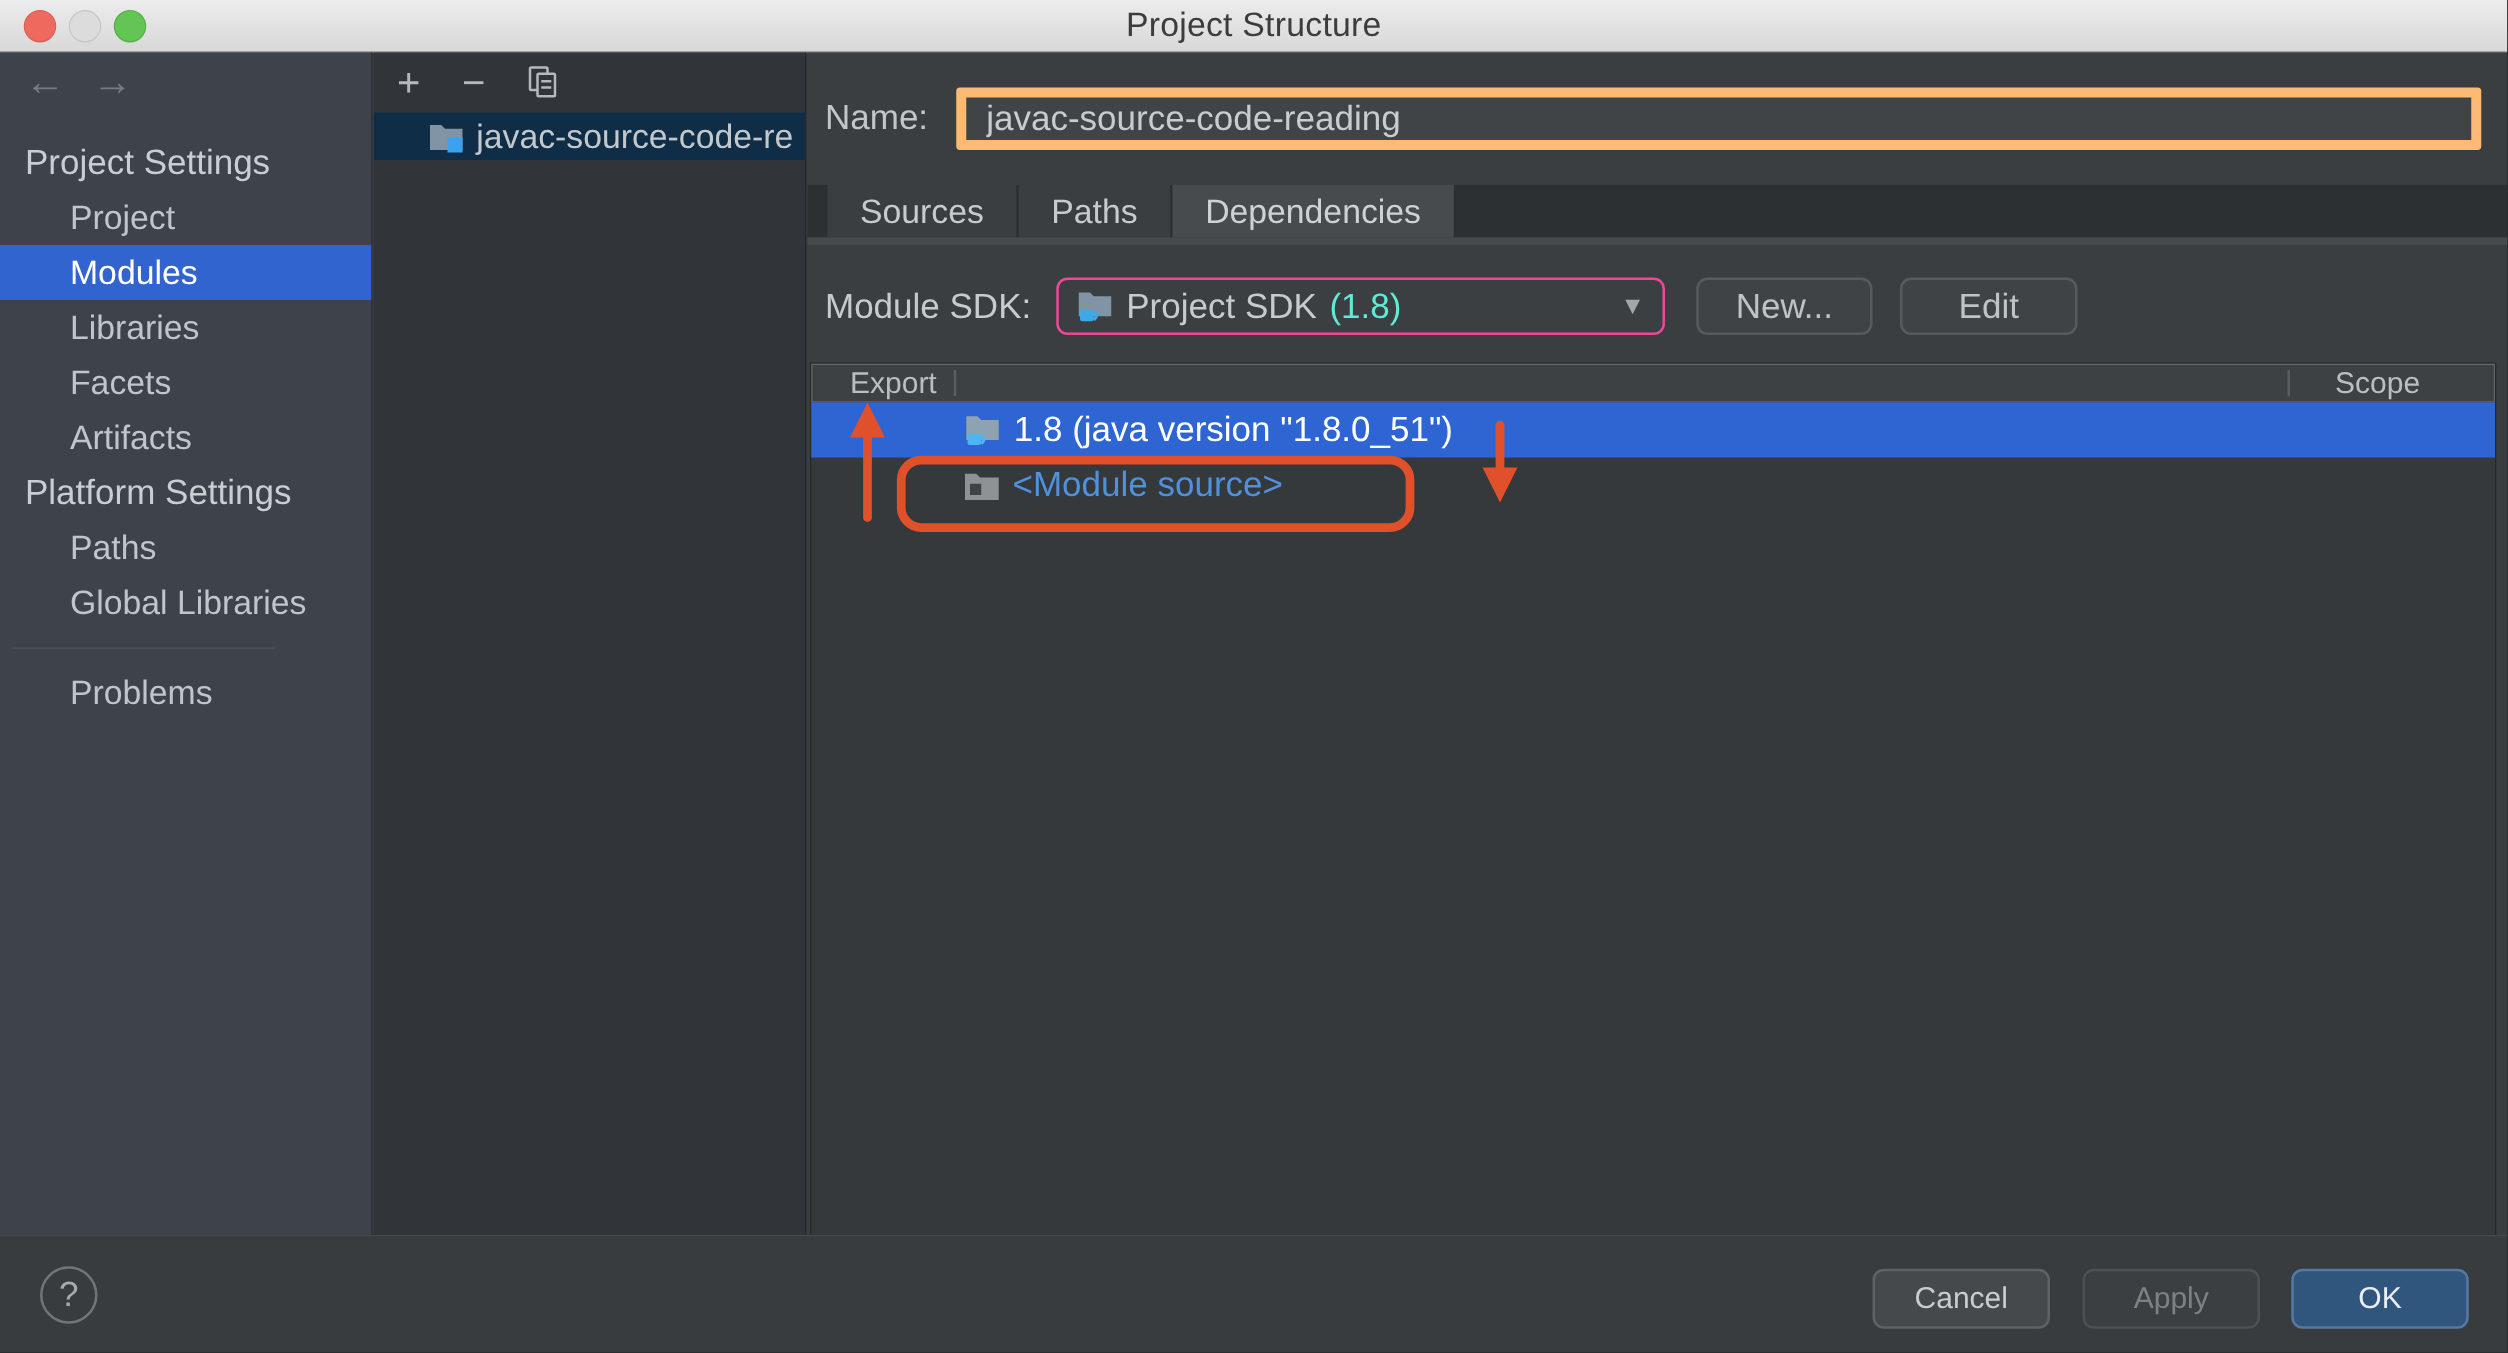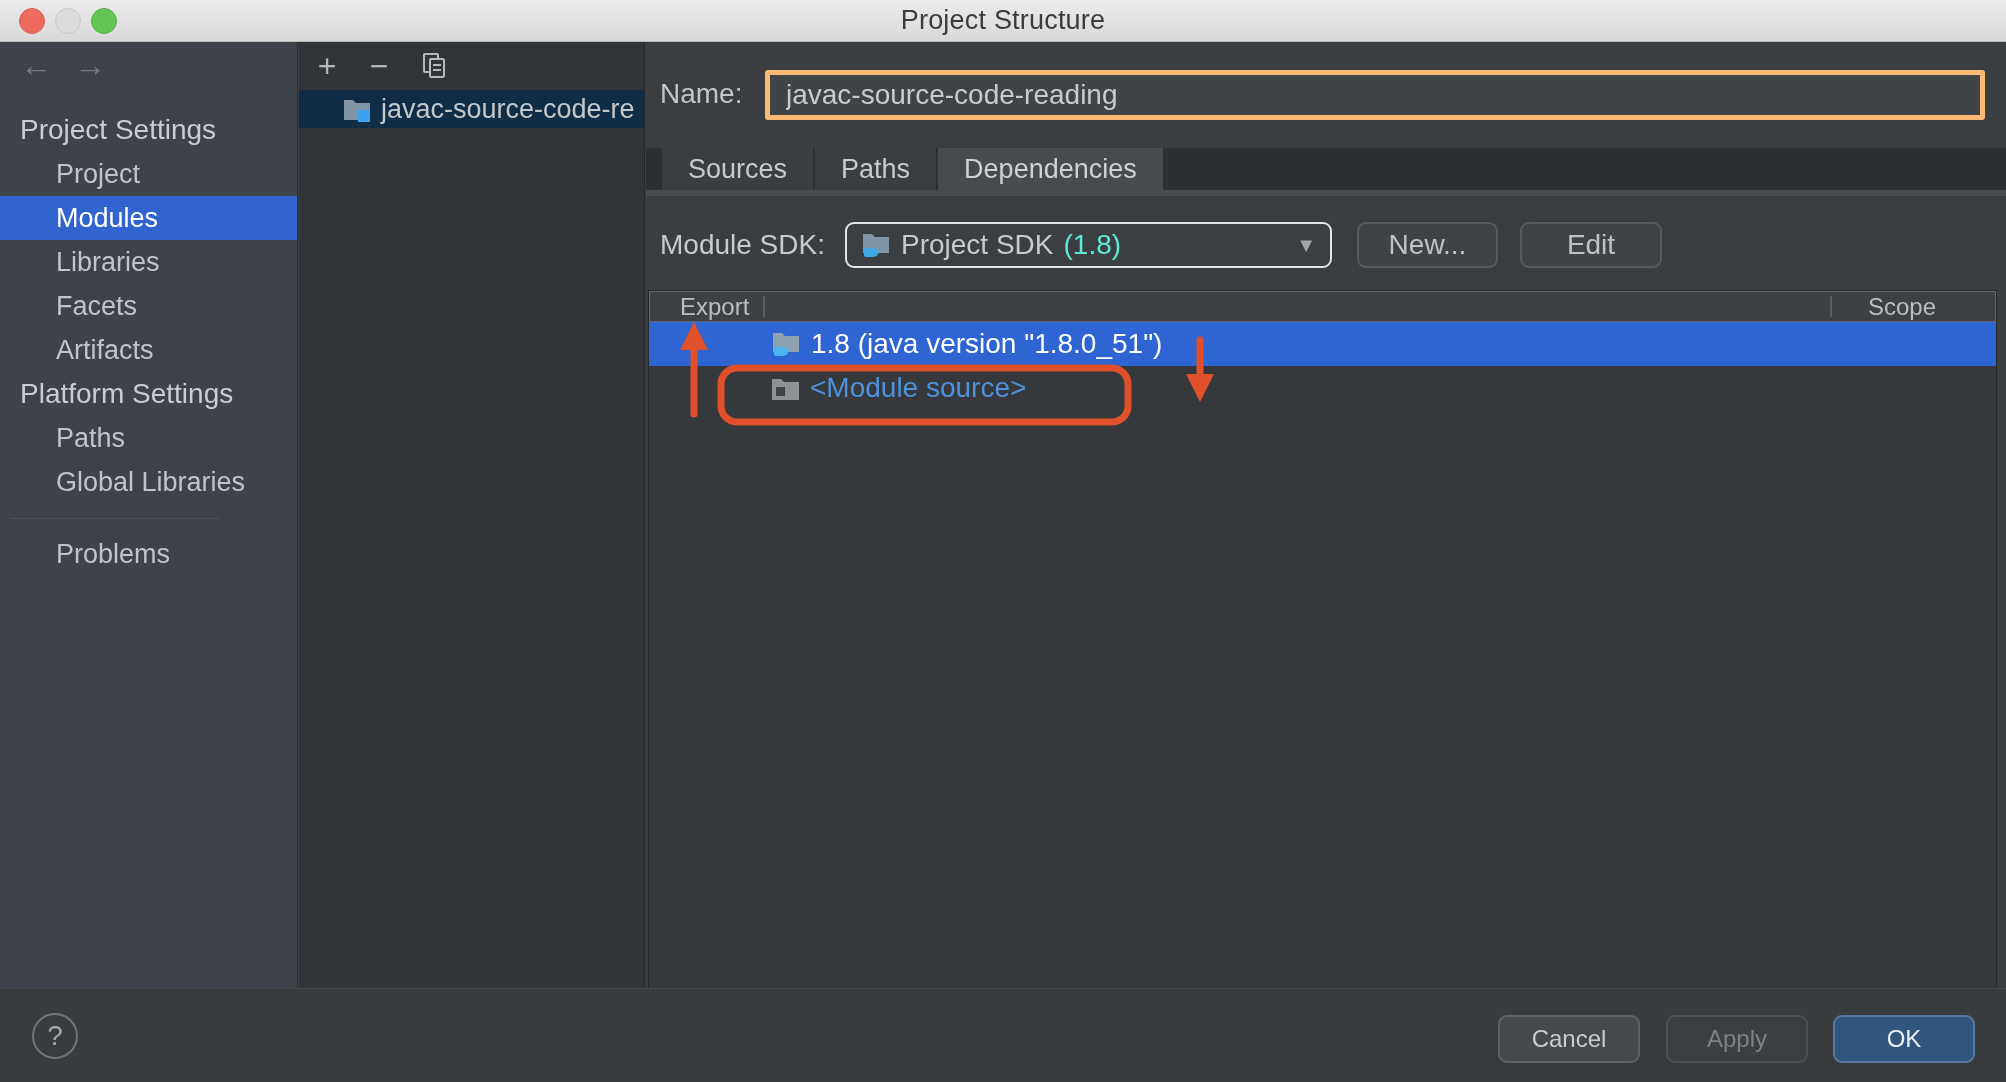--- a/index.html
+++ b/index.html
@@ -65,35 +65,35 @@
   }
   .tree-row .icon-svg { margin-right:9px; flex:0 0 auto; }
 
   
   .mainpanel { position:absolute; left:646px; top:42px; width:1360px; height:946px; background:#3a3e41; }
 
   .name-row { position:absolute; left:0; top:0; width:1360px; height:106px; }
   .name-label { position:absolute; left:14px; top:36px; font-size:28px; color:#c1c6ca; }
   .name-input {
     position:absolute; left:119px; top:28px; width:1220px; height:50px;
-    background:#404446; border:5px solid #fdba74; border-radius:3px;
+    background:#404446; border:8px solid #fdba74; border-radius:3px;
     color:#c7ccd0; font-size:28px; padding:0 16px; font-family:"Liberation Sans", sans-serif;
     outline:none;
   }
 
   .tabstrip { position:absolute; left:0; top:106px; width:1360px; height:42px; background:#2d3033; display:flex; align-items:stretch; padding-left:16px; gap:2px; }
   .tabstrip-underline { position:absolute; left:0; top:148px; width:1360px; height:6px; background:#474b4e; }
   .tab { display:flex; align-items:center; justify-content:center; font-size:27px; color:#c6cbcf; background:#3a3e40; padding:0 26px; }
   .tab.selected { background:#474b4e; color:#cdd2d6; }
 
   .sdk-row { position:absolute; left:0; top:180px; width:1360px; height:46px; }
   .sdk-label { position:absolute; left:14px; top:7px; font-size:28px; color:#c6cbcf; }
   .sdk-combo {
     position:absolute; left:199px; top:0; width:487px; height:46px;
-    border:2px solid #e5e5e5; border-radius:9px; background:#3b3f42;
+    border:2px solid #ec4899; border-radius:9px; background:#3b3f42;
     display:flex; align-items:center; padding:0 14px;
   }
   .sdk-combo .icon-svg { margin-right:10px; flex:0 0 auto; }
   .sdk-combo .val { font-size:28px; color:#c6cbcf; }
   .sdk-combo .ver { font-size:28px; color:#5eead4; margin-left:10px; }
   .sdk-combo .caret { margin-left:auto; font-size:20px; color:#a2a7ab; }
   .btn {
     position:absolute; top:0; height:46px; border:2px solid #565b5f; border-radius:9px;
     background:#3f4346; color:#bec3c7; font-size:28px;
     display:flex; align-items:center; justify-content:center;

